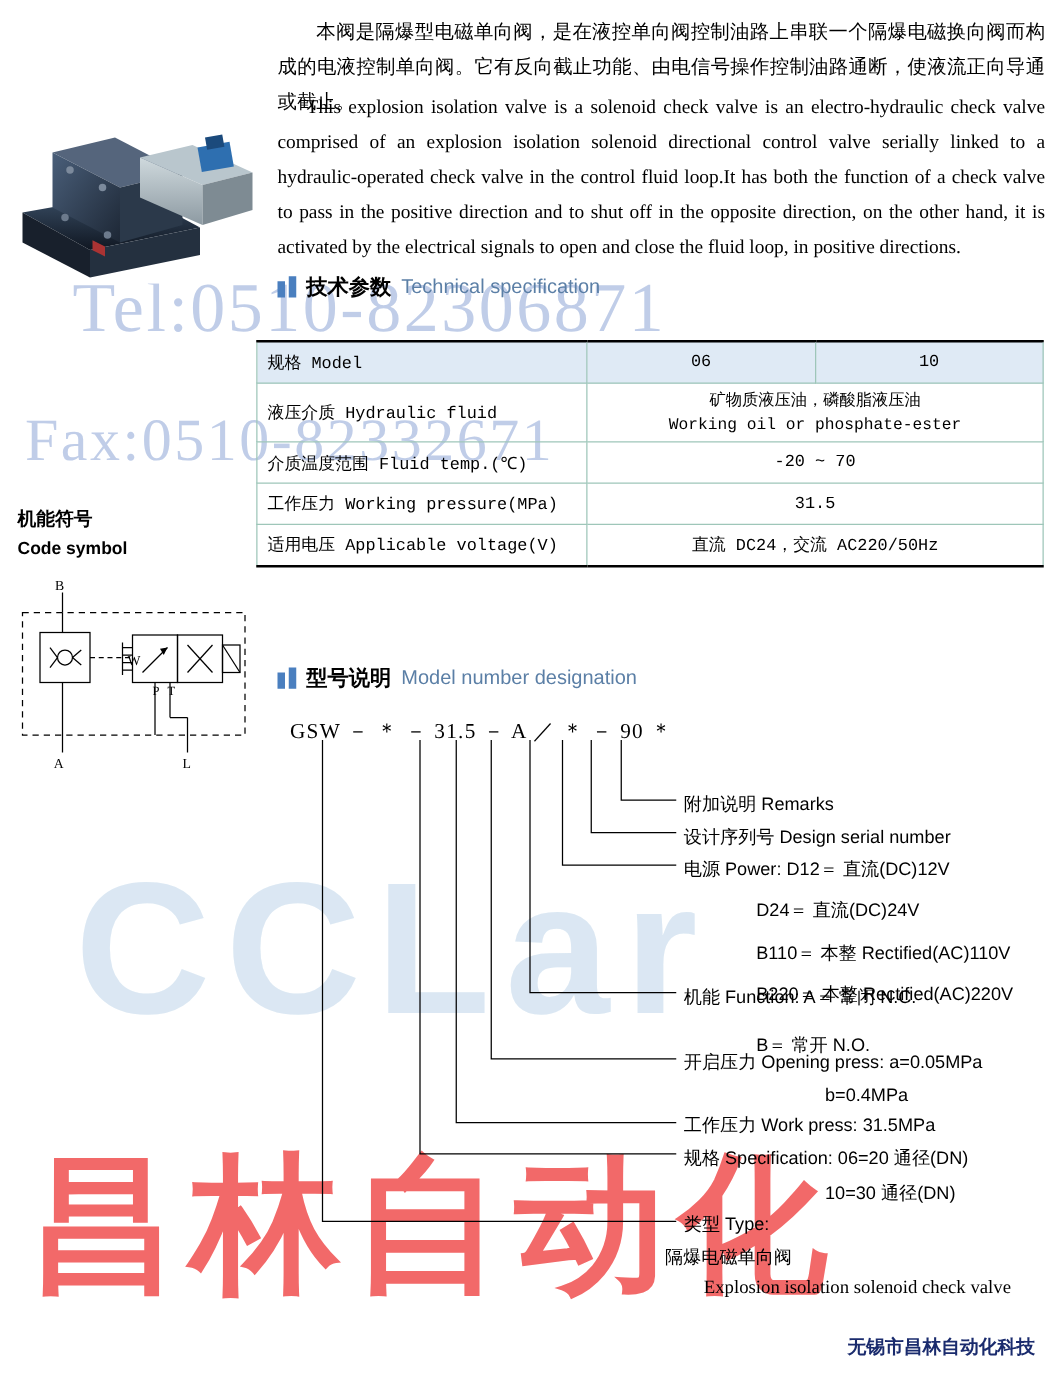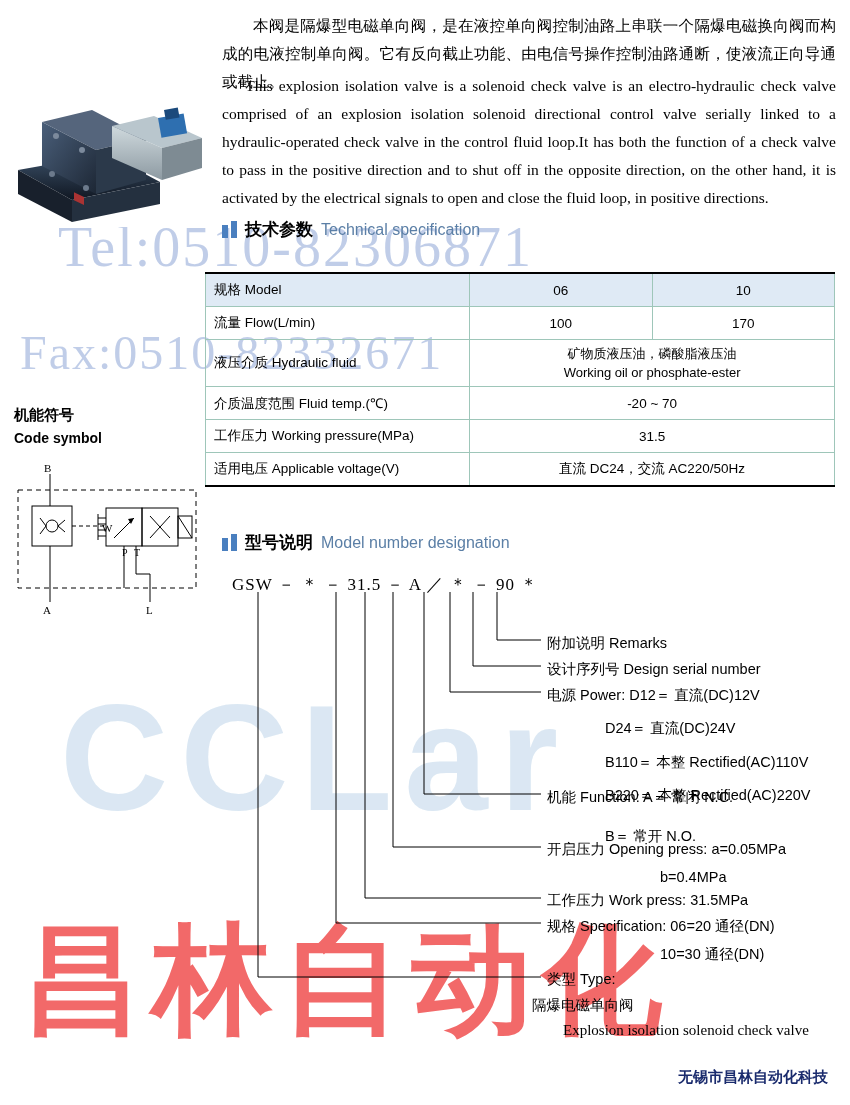--- a/index.html
+++ b/index.html
@@ -77,21 +77,21 @@
 
   
   .spec{
     position:absolute;left:205px;top:272px;width:630px;
     border-collapse:collapse;
     font-family:"Liberation Sans", sans-serif;
     font-size:13.5px;
   }
   .spec td{
     border:1px solid #9ec6b9;
-    padding:4px 7px;height:24px;vertical-align:middle;
+    padding:4px 7px;height:24px;vertical-align:middle;font-family:Liberation Mono, monospace;
   }
   .spec tr.first td{border-top:2px solid #000;}
   .spec tr.last td{border-bottom:2px solid #000;}
   .spec td.label{width:42%;text-align:left;padding-left:8px;}
   .spec td.v{text-align:center;}
   .spec tr.hdr td{background:#dfeaf5;font-size:13.5px;}
   .spec td.fluid{line-height:19px;font-size:13px;}
 
   
   .codesym-title{
@@ -198,25 +198,20 @@
 </div>
 
 <table class="spec">
   <tbody>
     <tr class="hdr first">
       <td class="label">规格  Model</td>
       <td class="v">06</td>
       <td class="v">10</td>
     </tr>
     <tr>
-      <td class="label">流量 Flow(L/min)</td>
-      <td class="v">100</td>
-      <td class="v">170</td>
-    </tr>
-    <tr>
       <td class="label">液压介质 Hydraulic fluid</td>
       <td class="v fluid" colspan="2">
         <div>矿物质液压油，磷酸脂液压油</div>
         <div>Working oil or phosphate-ester</div>
       </td>
     </tr>
     <tr>
       <td class="label">介质温度范围 Fluid  temp.(℃)</td>
       <td class="v" colspan="2">-20 ~ 70</td>
     </tr>

